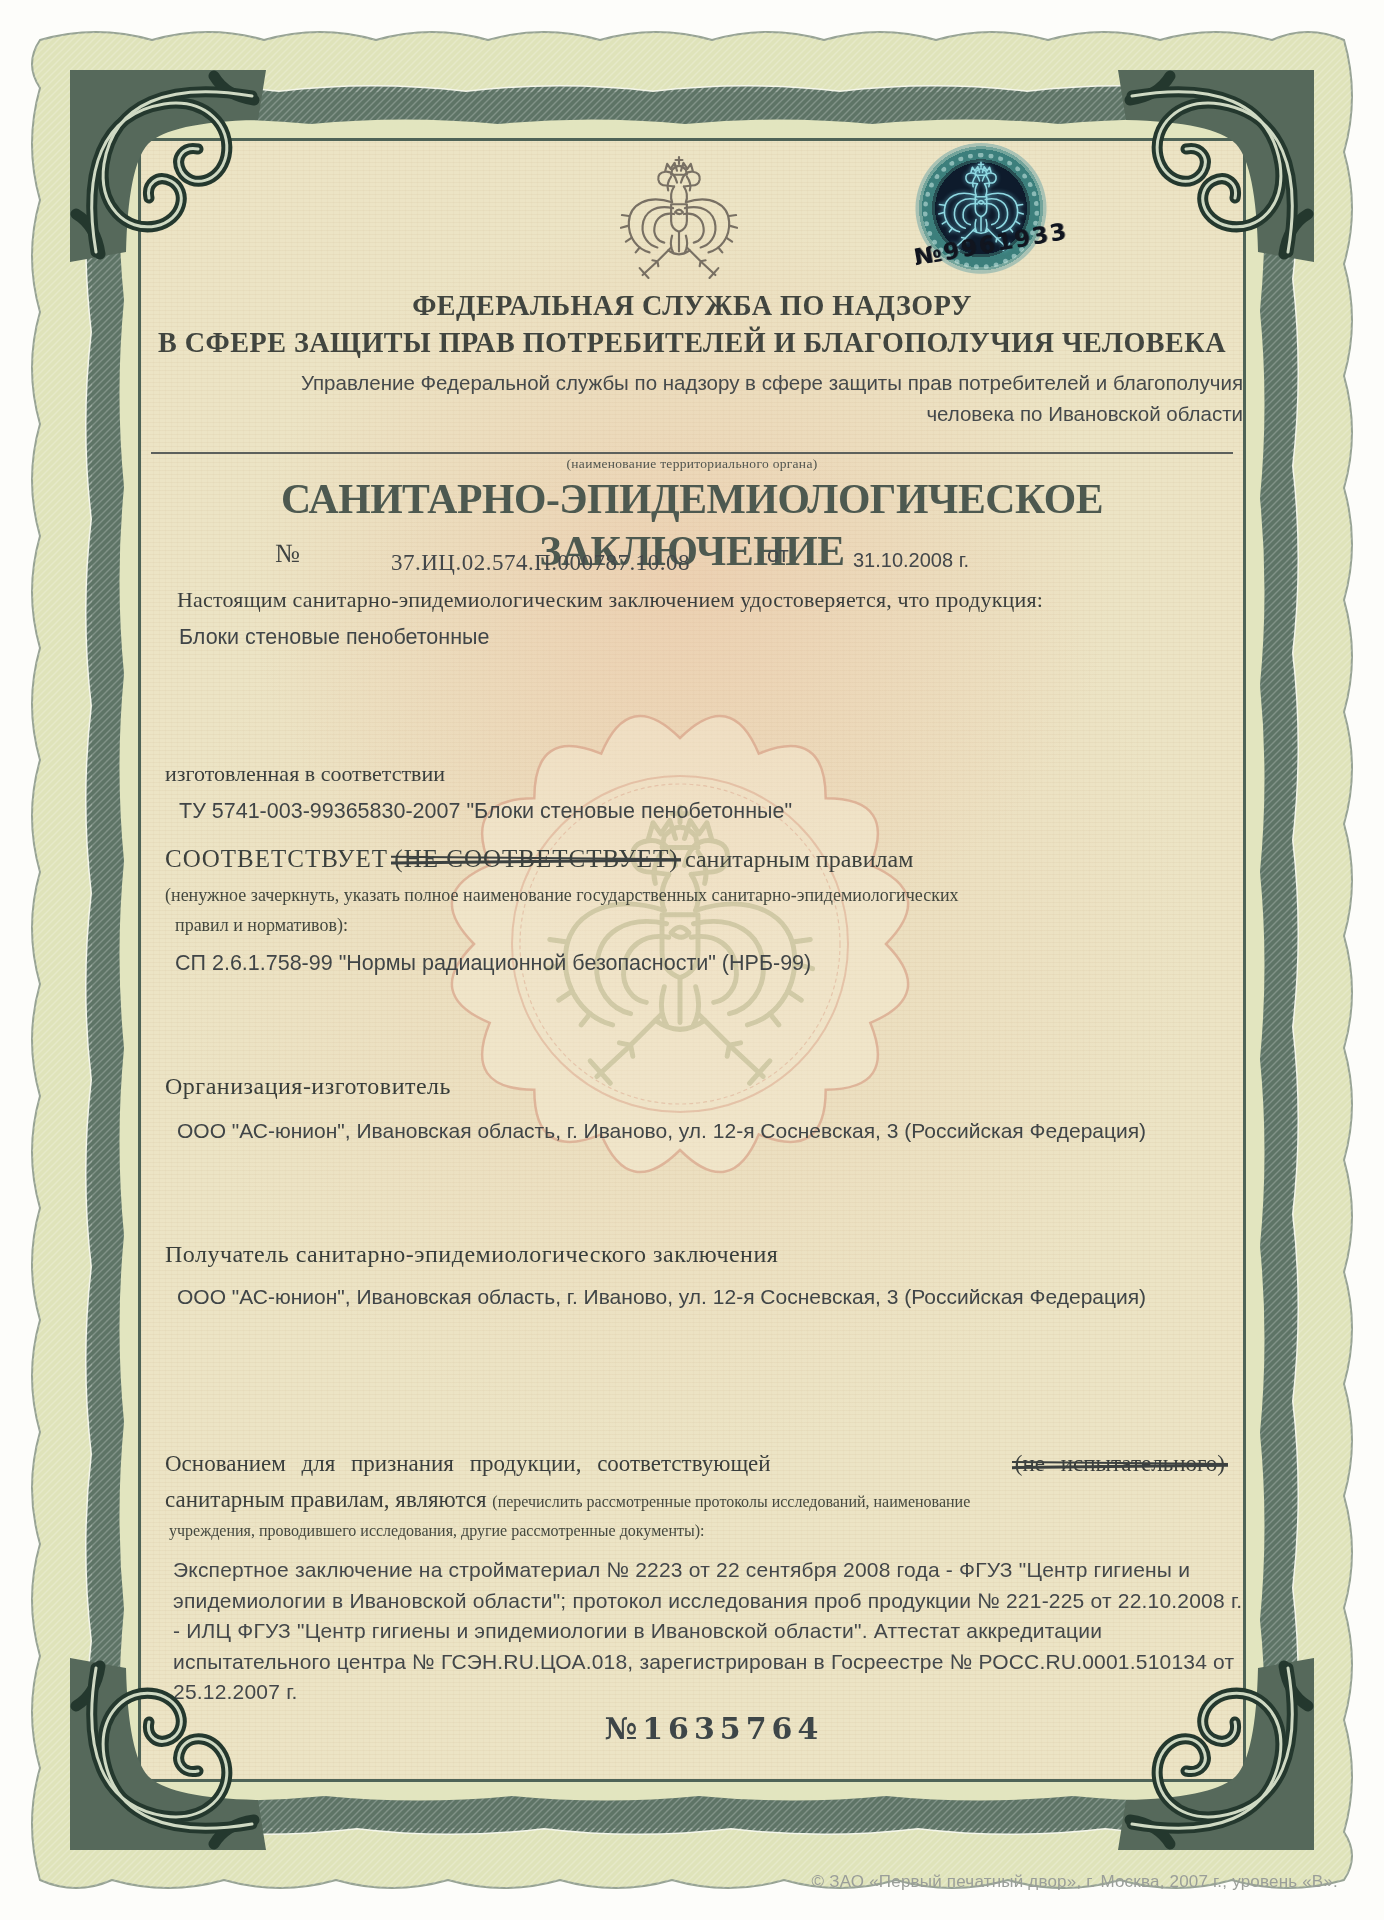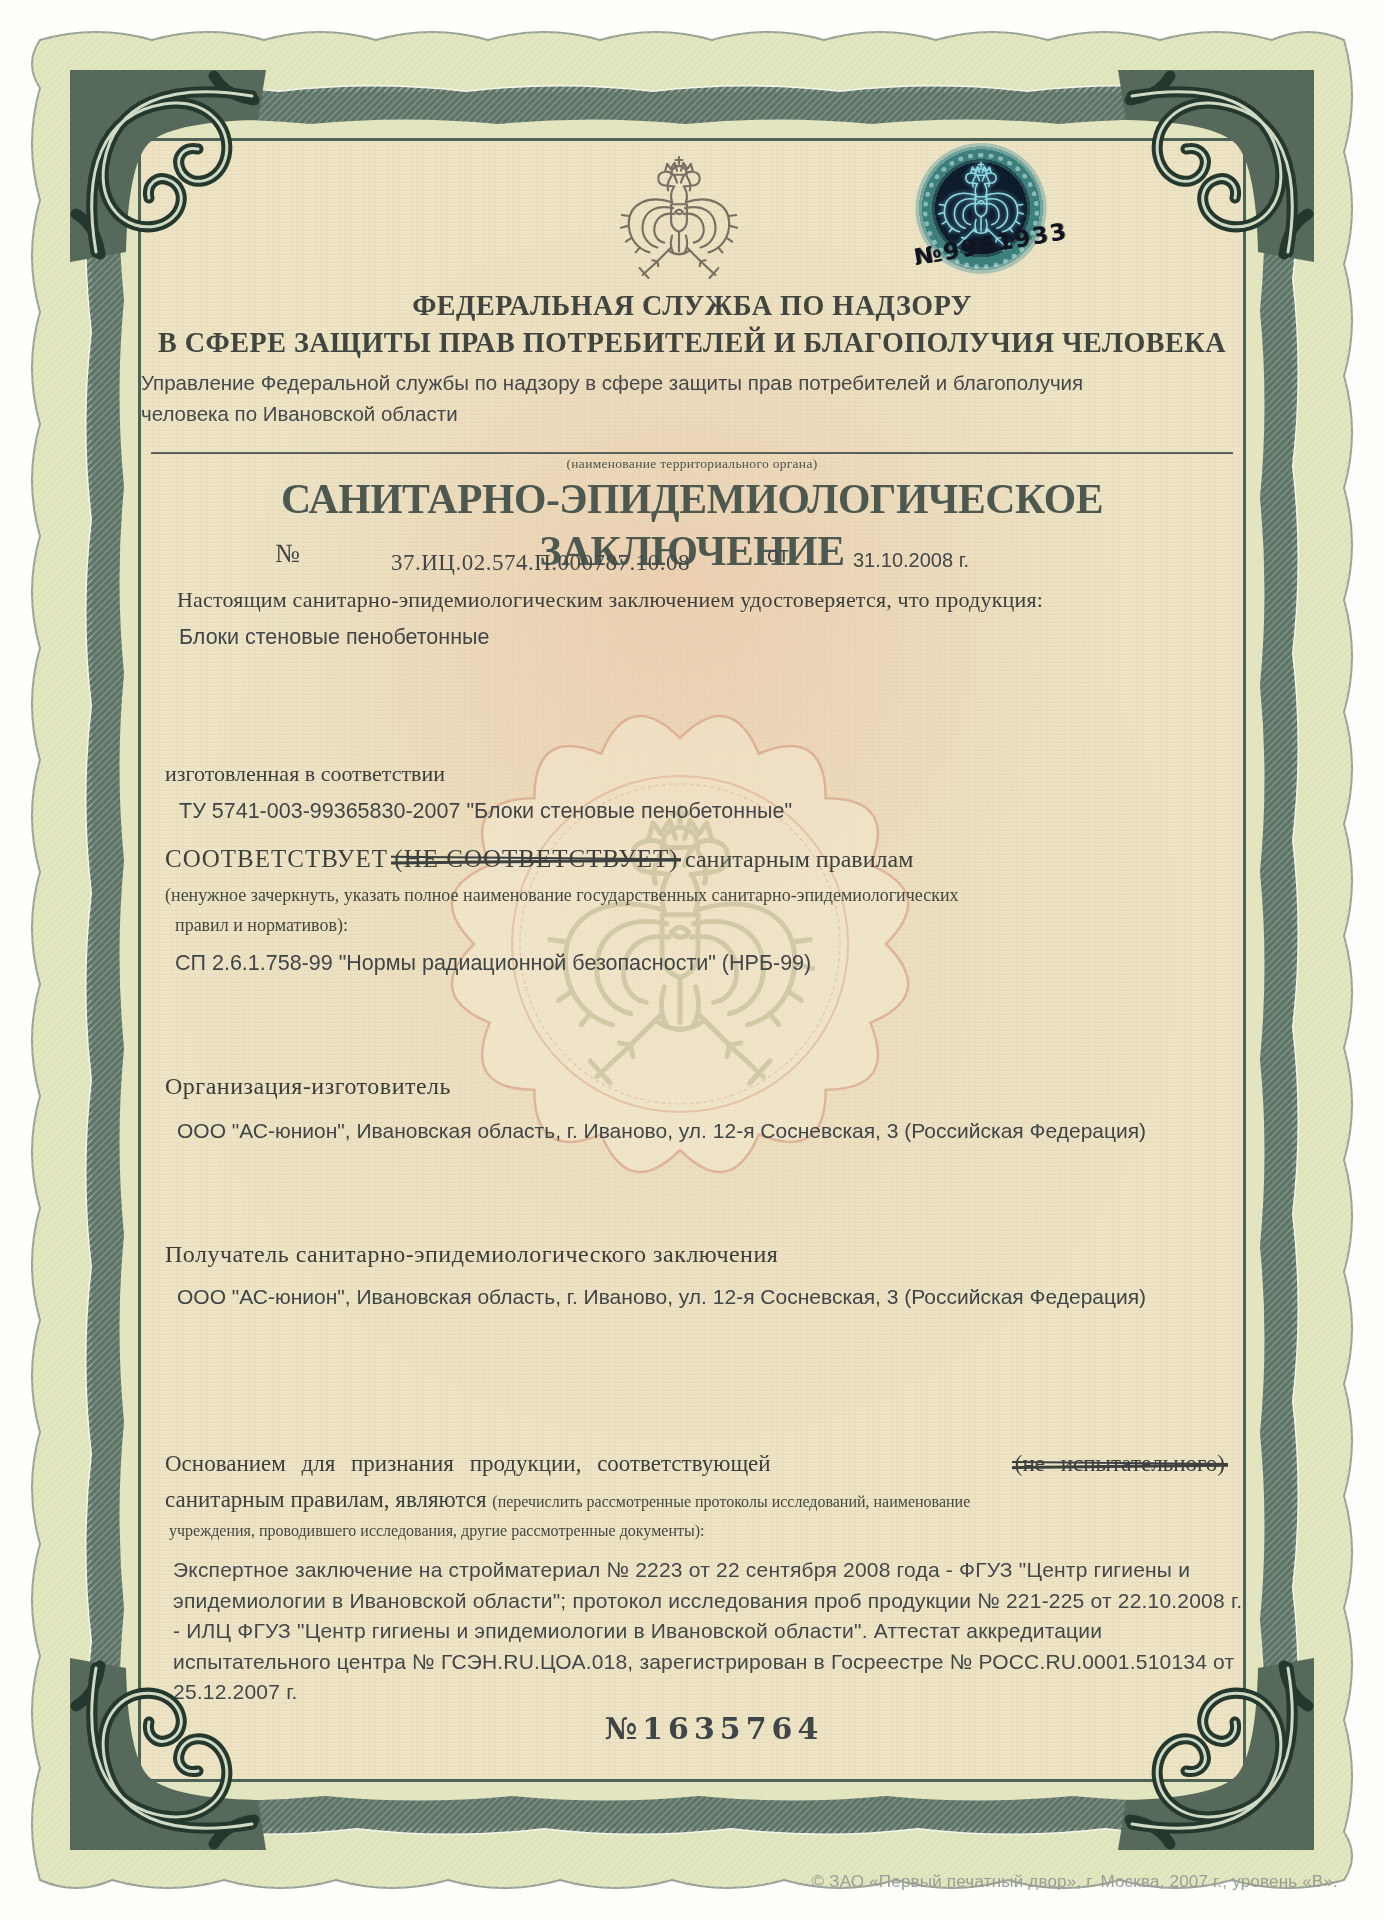--- a/index.html
+++ b/index.html
@@ -28,21 +28,21 @@
   .holo::before{content:'';position:absolute;inset:10px;border-radius:50%;
     border:5px dotted rgba(205,235,230,.55);}
   .holo-eagle{position:absolute;left:25px;top:16px;width:86px;height:94px;color:#8fd9e2;
     filter:drop-shadow(0 0 2px rgba(110,200,220,.9));}
   .holo-num{position:absolute;left:0px;top:88px;transform:rotate(-10deg);
     font:800 23px "DejaVu Sans",sans-serif;color:#11151f;letter-spacing:2px;
     text-shadow:1px 0 0 rgba(17,21,31,.55);}
 
   .agency{left:0;right:0;top:146px;text-align:center;transform:scaleX(.97);
     font:700 29px/37px "Liberation Serif",serif;color:#41453f;letter-spacing:.5px;}
-  .territorial{left:0;right:0;top:226px;text-align:left;
+  .territorial{left:0;right:0;top:226px;text-align:right;
     font:20.5px/31px "Liberation Sans",sans-serif;color:#45494b;}
   .rule{left:10px;top:311px;width:1082px;border-top:2px solid #5c605c;height:0;}
   .rule-caption{left:0;right:0;top:315px;text-align:center;
     font:13.5px "Liberation Serif",serif;color:#50544e;letter-spacing:.3px;}
   .doc-title{left:0;right:0;top:332px;text-align:center;transform:scaleX(.97);
     font:700 43px/52px "Liberation Serif",serif;color:#4d5950;letter-spacing:-.5px;}
   .num-row{left:0;top:398px;width:100%;height:36px;font:22px "Liberation Sans",sans-serif;color:#43474a;}
   .nr-no{position:absolute;left:134px;top:0;font:26px "Liberation Serif",serif;color:#3e4241;}
   .nr-number{position:absolute;left:250px;top:11px;font-size:23px;letter-spacing:.5px;font-family:Liberation Serif, serif;}
   .nr-ot{position:absolute;left:626px;top:3px;}

